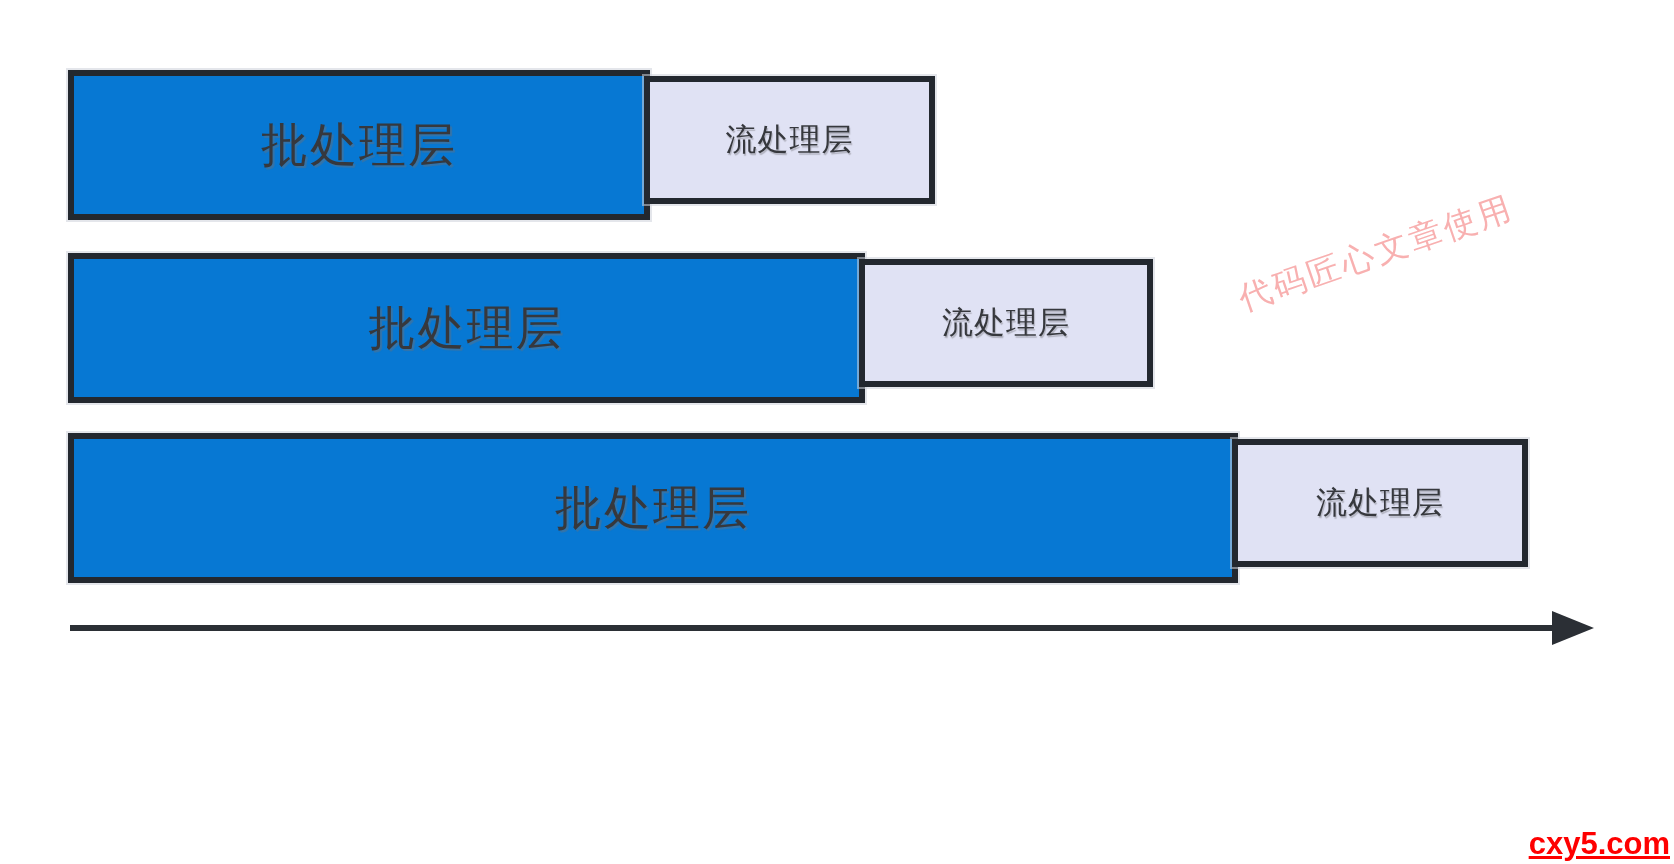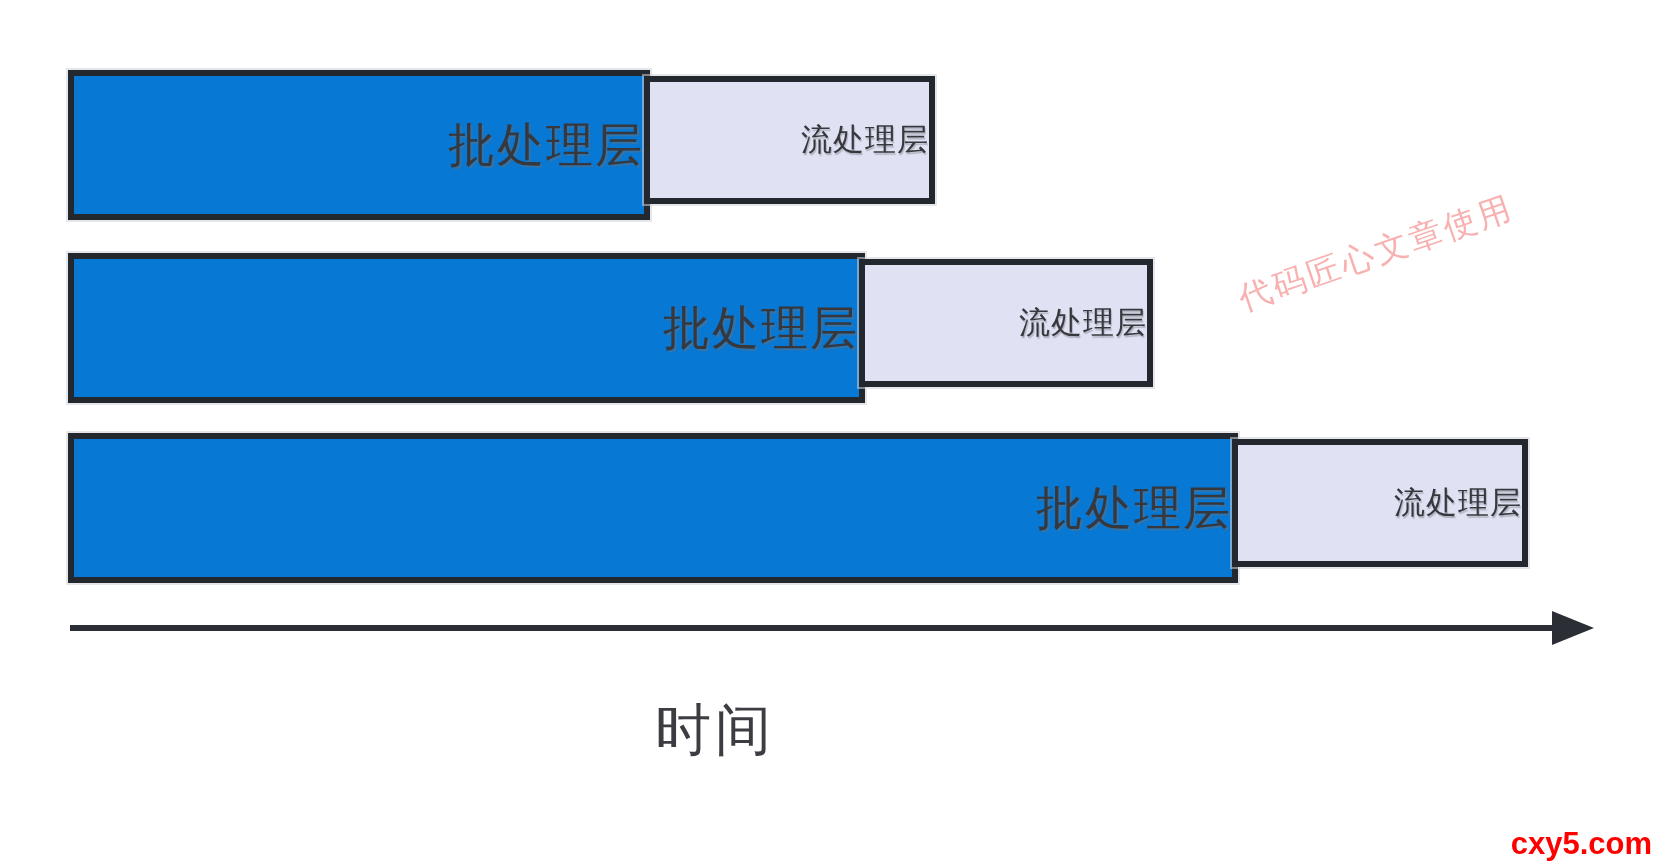--- a/index.html
+++ b/index.html
@@ -18,21 +18,21 @@
     align-items: flex-start;
   }
   .row-1 { top: 70px; }
   .row-2 { top: 253px; }
   .row-3 { top: 433px; }
   .box {
     box-sizing: border-box;
     border: 6px solid var(--border, #23282f);
     display: flex;
     align-items: center;
-    justify-content: flex-end;
+    justify-content: center;
     box-shadow: 0 0 0 2px rgba(205,209,218,0.55);
   }
   .batch {
     height: 150px;
     background: var(--batch-fill, #0778d3);
   }
   .stream {
     height: 128px;
     margin-top: 6px;
     margin-left: -6px;
@@ -86,26 +86,27 @@
     top: 278px;
     font-size: 33px;
     letter-spacing: 3px;
     color: var(--watermark-pink, #f8b0b0);
     transform: rotate(-19deg);
     transform-origin: left center;
     white-space: nowrap;
   }
   .site-credit {
     position: absolute;
-    right: 22px;
+    right: 4px;
     bottom: 2px;
     font-size: 31px;
     font-weight: bold;
     color: var(--footer-red, #fe0000);
     letter-spacing: 0px;
+    text-decoration: underline;
   }
 </style>
 </head>
 <body>
 
 <div class="canvas">
 
   <div class="row row-1">
     <div class="box batch" style="width: 582px;">
       <span class="batch-label">批处理层</span>
@@ -129,19 +130,18 @@
       <span class="batch-label">批处理层</span>
     </div>
     <div class="box stream" style="width: 296px;">
       <span class="stream-label">流处理层</span>
     </div>
   </div>
 
   <div class="axis-line"></div>
   <div class="axis-arrowhead"></div>
 
-  <div class="axis-label">时间</div>
 
   <div class="watermark">代码匠心文章使用</div>
 
   <div class="site-credit">cxy5.com</div>
 
 </div>
 
 </body></html>

